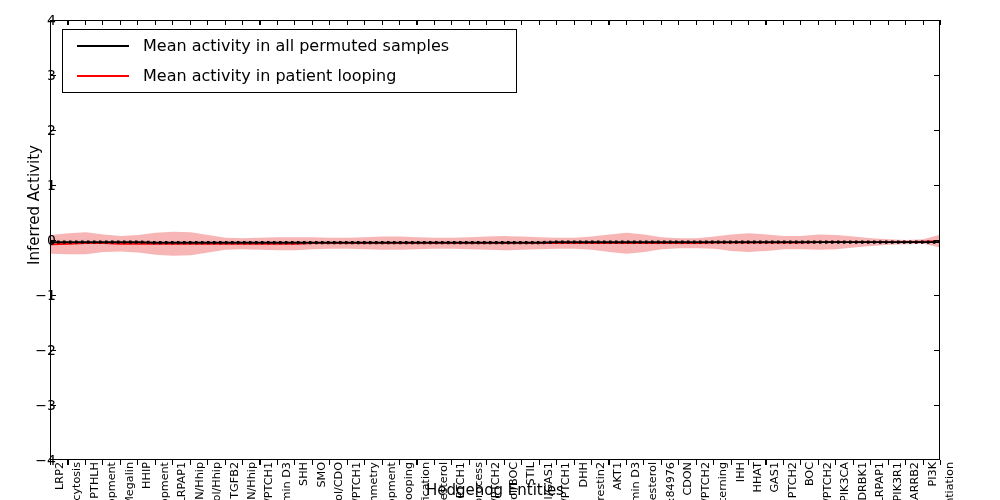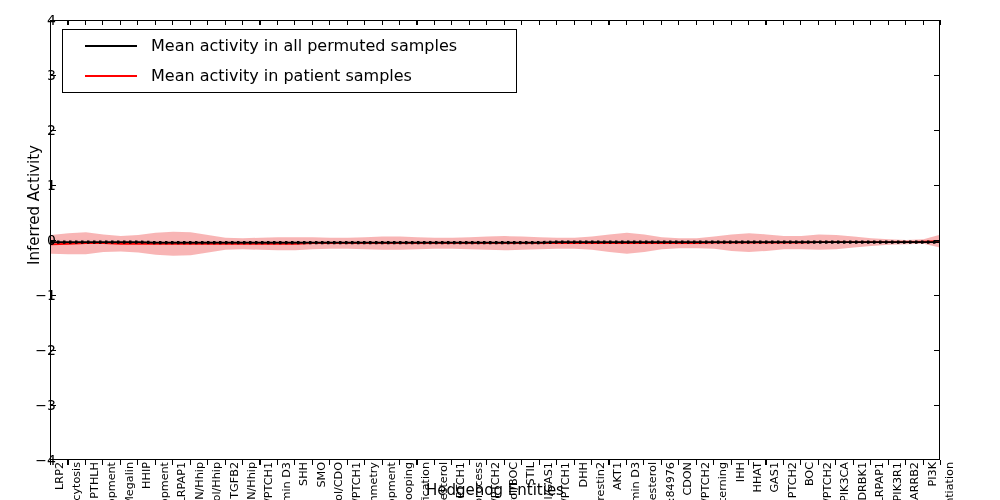--- a/index.html
+++ b/index.html
@@ -31,21 +31,21 @@
   .xtickmark.t{top:20px;}
   .xlab{position:absolute;top:462px;font-size:11.2px;line-height:1;
         white-space:nowrap;transform-origin:left top;
         transform:rotate(-90deg) translate(-100%,0);}
   #xlabel{position:absolute;left:50px;top:481px;width:890px;text-align:center;
           font-size:15px;}
 
   
   #legend{position:absolute;left:62px;top:29px;width:455px;height:64px;
           border:1.2px solid #000;background:#fff;box-sizing:border-box;}
-  .lrow{position:absolute;left:8px;width:100%;height:32px;text-align:center;}
+  .lrow{position:absolute;left:0;width:100%;height:32px;text-align:center;}
   .lline{position:absolute;left:14px;top:15px;width:52px;height:1.6px;}
   .ltext{position:absolute;left:80px;top:4px;font-size:16px;line-height:24px;
          white-space:nowrap;}
 </style>
 </head>
 <body>
 
 <div id="fig">
 
 
@@ -250,17 +250,17 @@
       <div class="xlab" style="left: 944px;">mesenchymal cell differentiation</div>
     </div>
 
   <div id="legend">
     <div class="lrow" style="top:0;">
       <div class="lline" style="background: rgb(0, 0, 0);"></div>
       <div class="ltext">Mean activity in all permuted samples</div>
     </div>
     <div class="lrow" style="top:30px;">
       <div class="lline" style="background: rgb(255, 0, 0);"></div>
-      <div class="ltext">Mean activity in patient samples</div>
+      <div class="ltext">Mean activity in patient looping</div>
     </div>
   </div>
 
 </div>
 
 </body></html>

